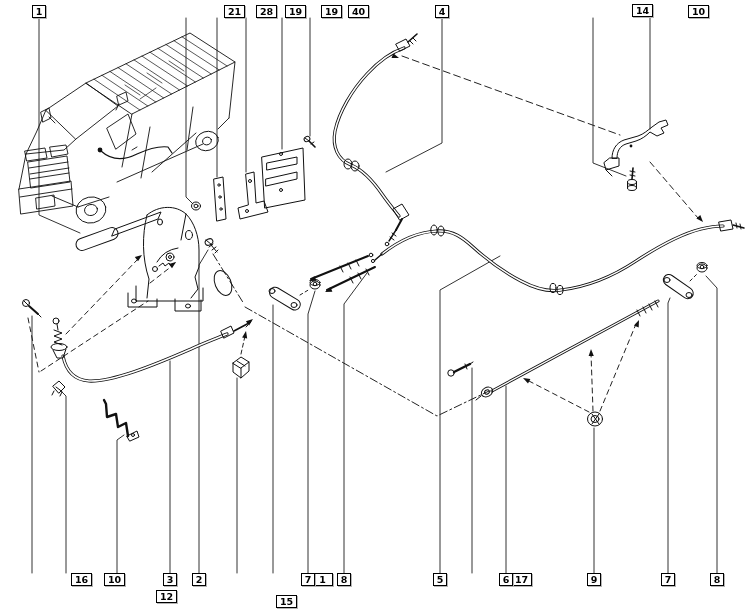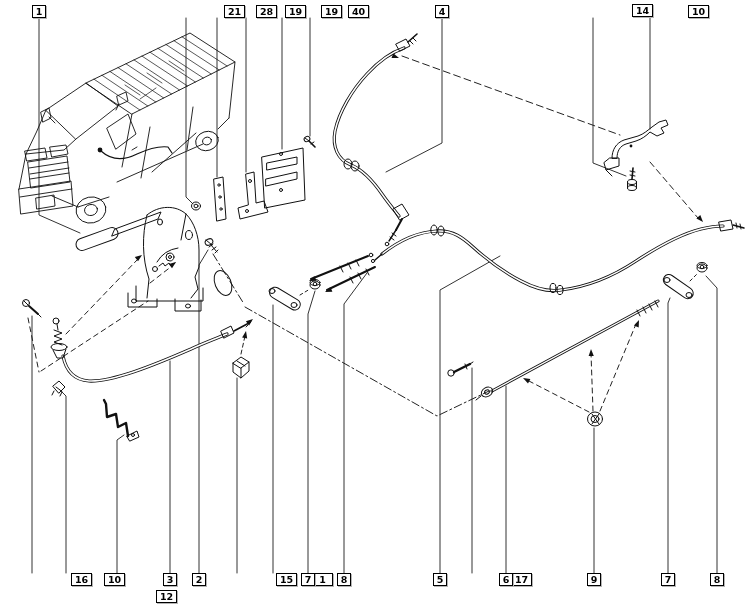--- a/index.html
+++ b/index.html
@@ -358,21 +358,21 @@
   <div class="co w2" style="left:300px;top:5px">40</div>
   <div class="co w1" style="left:435px;top:5px">4</div>
   <div class="co w2" style="left:584px;top:4px">14</div>
   <div class="co w2" style="left:640px;top:5px">10</div>
 
   <div class="co w2" style="left:23px;top:573px">16</div>
   <div class="co w2" style="left:56px;top:573px">10</div>
   <div class="co w2" style="left:108px;top:590px">12</div>
   <div class="co w1" style="left:163px;top:573px">3</div>
   <div class="co w1" style="left:192px;top:573px">2</div>
-  <div class="co w2" style="left:228px;top:573px">15</div>
+  <div class="co w2" style="left:228px;top:595px">15</div>
   <div class="co w2" style="left:264px;top:573px">1</div>
   <div class="co w1" style="left:301px;top:573px">7</div>
   <div class="co w1" style="left:337px;top:573px">8</div>
   <div class="co w1" style="left:433px;top:573px">5</div>
   <div class="co w2" style="left:463px;top:573px">17</div>
   <div class="co w1" style="left:499px;top:573px">6</div>
   <div class="co w1" style="left:587px;top:573px">9</div>
   <div class="co w1" style="left:661px;top:573px">7</div>
   <div class="co w1" style="left:710px;top:573px">8</div>
 

